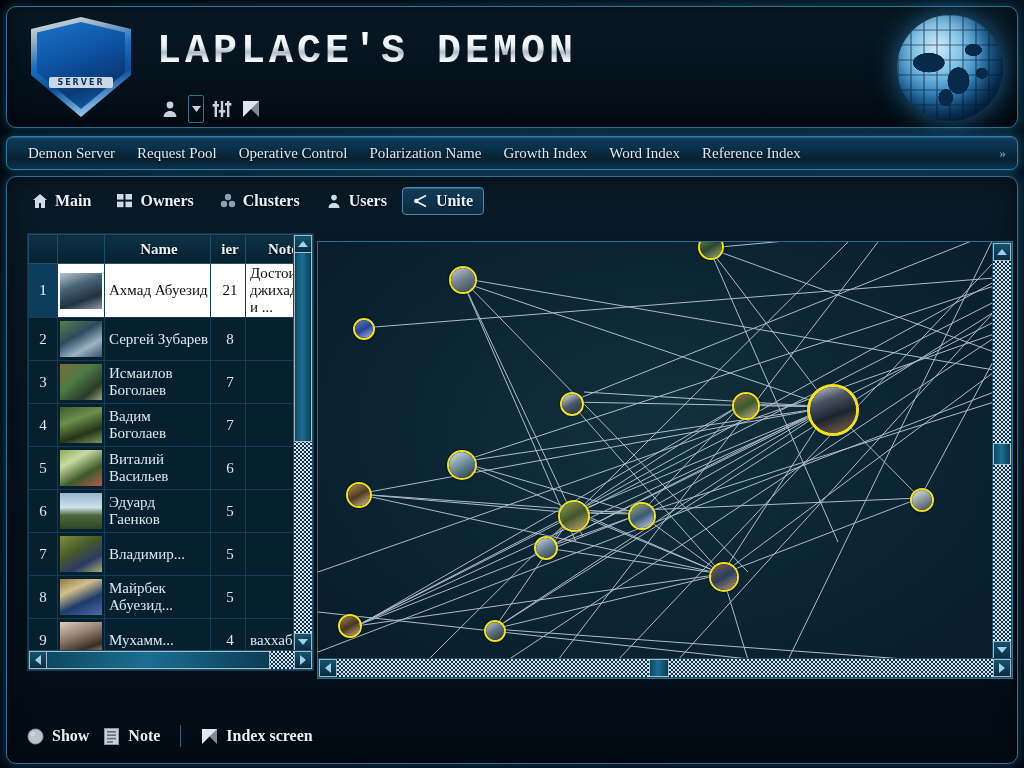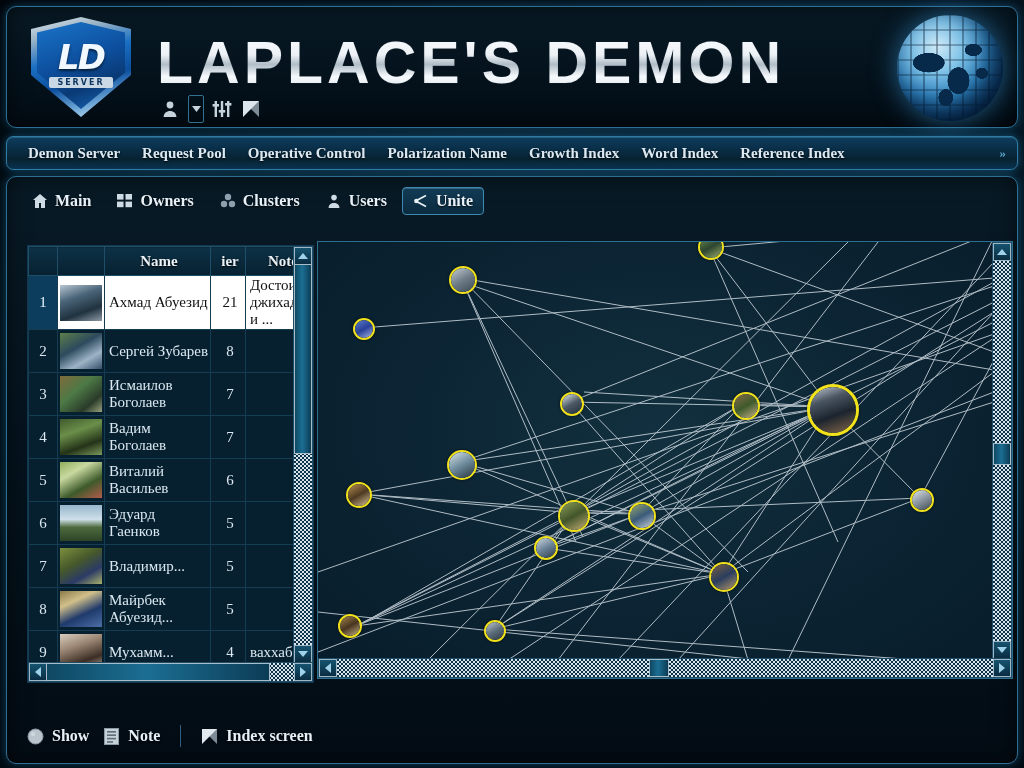--- a/index.html
+++ b/index.html
@@ -57,22 +57,22 @@
     font-size:34px;color:#f2f8ff;letter-spacing:-2px;
     text-shadow:0 2px 3px rgba(0,0,0,.6);
   }
   .shield-sub{
     position:absolute;left:18px;right:18px;top:60px;text-align:center;
     font-family:"DejaVu Sans", sans-serif;font-weight:bold;font-size:8px;
     letter-spacing:2px;color:#0b355f;background:#c9d8e4;border-radius:2px;padding:1px 0;
   }
   .title{
     position:absolute;left:150px;top:22px;
-    font-family:Liberation Sans, sans-serif;
-    font-weight:bold;font-size:59px;letter-spacing:4px;
+    font-family:Liberation Mono, monospace;
+    font-weight:bold;font-size:40px;letter-spacing:4px;
     background:linear-gradient(180deg,#ffffff 0%,#e6edf3 38%,#97a8b5 52%,#f3f8fc 70%,#c2ced8 100%);
     -webkit-background-clip:text;background-clip:text;color:transparent;
     text-shadow:0 0 1px rgba(255,255,255,.25);
   }
   .hdr-icons{position:absolute;left:152px;top:88px;display:flex;align-items:center;gap:7px;}
   .hdr-icons .ic{width:22px;height:22px;display:flex;align-items:center;justify-content:center;}
   .caret-box{width:14px;height:26px;border:1px solid #32708f;border-radius:2px;display:flex;align-items:center;justify-content:center;}
   .globe{
     position:absolute;right:14px;top:8px;width:106px;height:106px;border-radius:50%;
     background:
@@ -99,21 +99,21 @@
 
   
   #menubar{
     left:6px;top:136px;width:1010px;height:32px;
     border-radius:7px;border:1px solid #2f7ba4;
     background:linear-gradient(180deg,#0d3c5c 0%,#0a2f49 35%,#072231 70%,#0a3350 100%);
     box-shadow:0 0 9px rgba(40,150,210,.45), inset 0 1px 0 rgba(120,200,240,.25);
     display:flex;align-items:center;
   }
   .menu-item{
-    color:#dce9f2;font-size:15px;font-weight:bold;padding:0 11px;cursor:default;
+    color:#dce9f2;font-size:15px;font-weight:normal;padding:0 11px;cursor:default;
     text-shadow:0 1px 2px rgba(0,0,0,.85);white-space:nowrap;
   }
   .menu-item:first-child{margin-left:10px;}
   .menu-more{
     margin-left:auto;margin-right:12px;color:#5fa9cf;font-size:13px;font-weight:bold;letter-spacing:-1px;
   }
 
   
   #main{left:6px;top:176px;width:1010px;height:586px;}
 
@@ -127,21 +127,21 @@
   .tab.active{
     border:1px solid #3f8ab2;
     background:linear-gradient(180deg,#123b55 0%,#0b2troubles 0%,#0b2b3f 100%);
     background:linear-gradient(180deg,#123b55 0%,#0b2b3f 100%);
     box-shadow:inset 0 1px 0 rgba(130,200,235,.28);
   }
   .tab .gi{width:16px;height:16px;display:inline-flex;align-items:center;justify-content:center;}
 
   
   .tablewrap{
-    position:absolute;left:20px;top:68px;width:285px;height:436px;
+    position:absolute;left:20px;top:56px;width:285px;height:436px;
     border:1px solid #13374f;background:#061520;overflow:hidden;
   }
   table.grid{border-collapse:collapse;width:266px;table-layout:fixed;}
   table.grid th{
     height:26px;background:linear-gradient(180deg,#0d3146 0%,#072130 100%);
     border:1px solid #1f4e68;color:#eaf2f8;font-size:15px;font-weight:bold;
     text-shadow:0 1px 2px #000;
   }
   table.grid td{
     border:1px solid #143c52;color:#dbe8f1;font-size:15px;vertical-align:middle;
@@ -215,21 +215,20 @@
 </style>
 </head>
 <body>
 
 <div class="bg-world"></div>
 
 <div class="panel" id="header">
   <div class="logo">
     <div class="shield">
       <div class="shield-in"></div>
-      <div class="shield-ld">LD</div>
       <div class="shield-sub">SERVER</div>
     </div>
   </div>
 
   <div class="title">LAPLACE'S DEMON</div>
 
   <div class="hdr-icons">
     <span class="ic">
       <svg width="20" height="20" viewBox="0 0 20 20">
           <circle cx="10" cy="6" r="3.4" fill="#c6d3dc"></circle>

